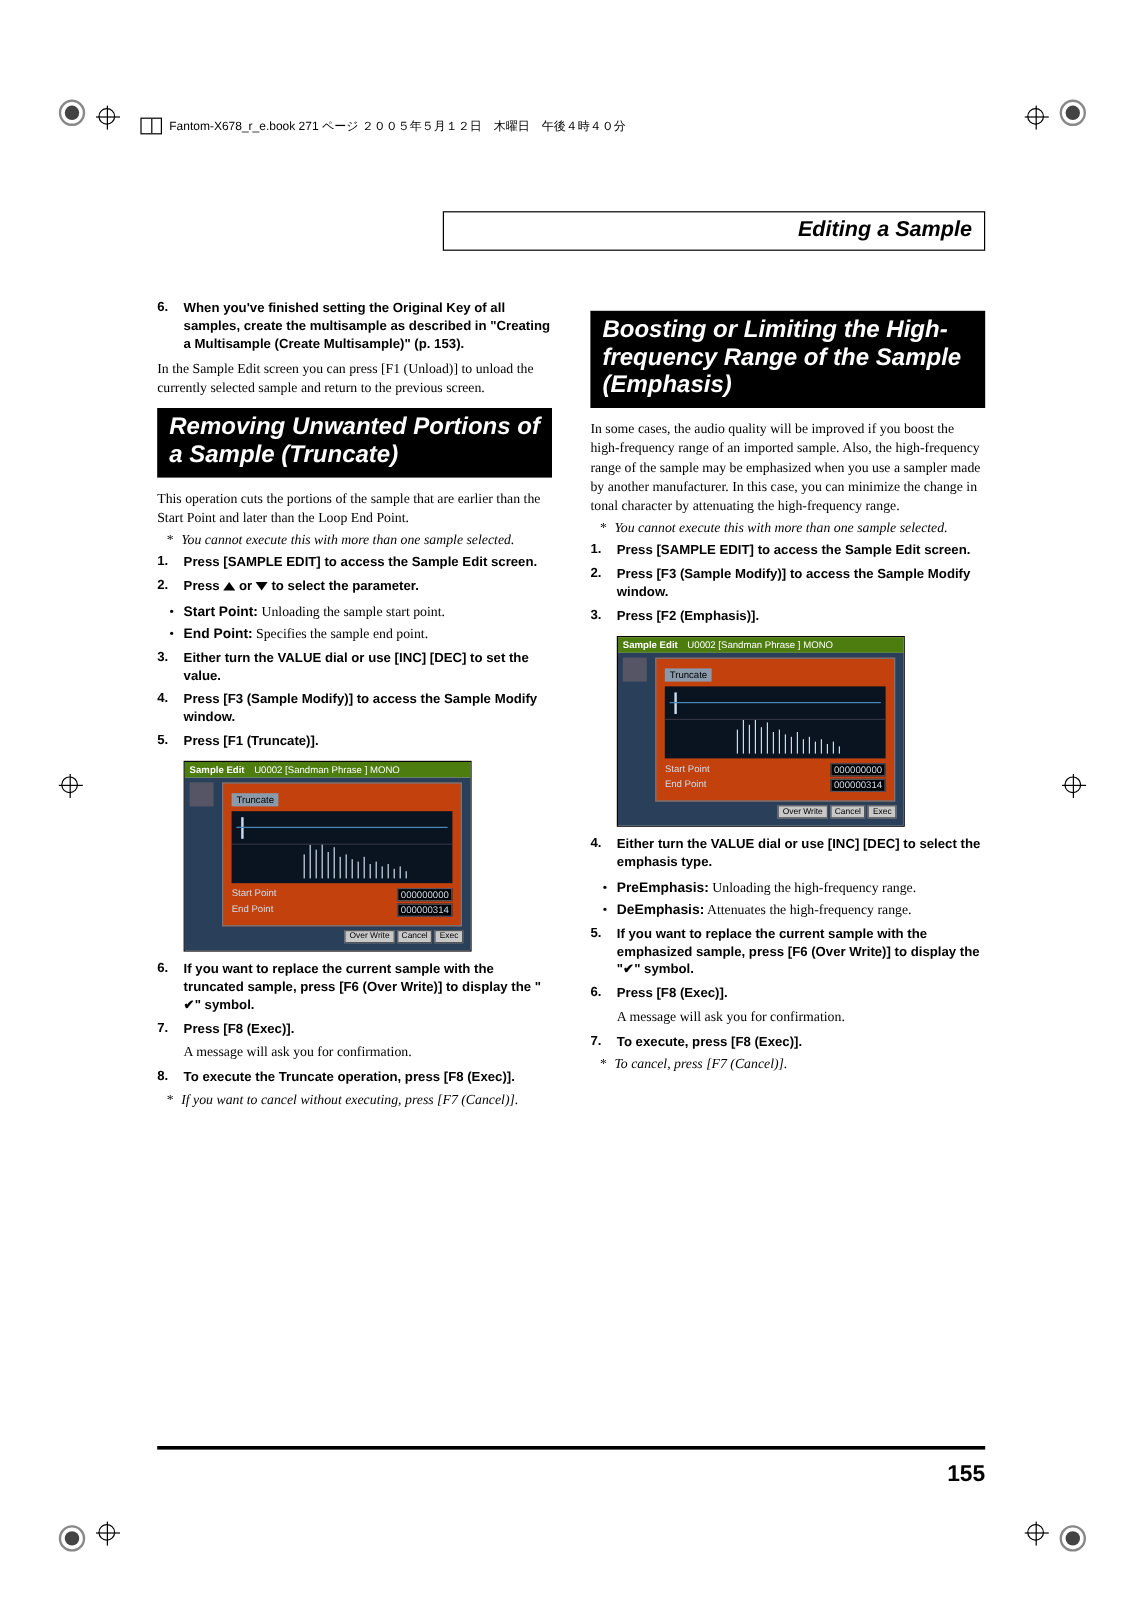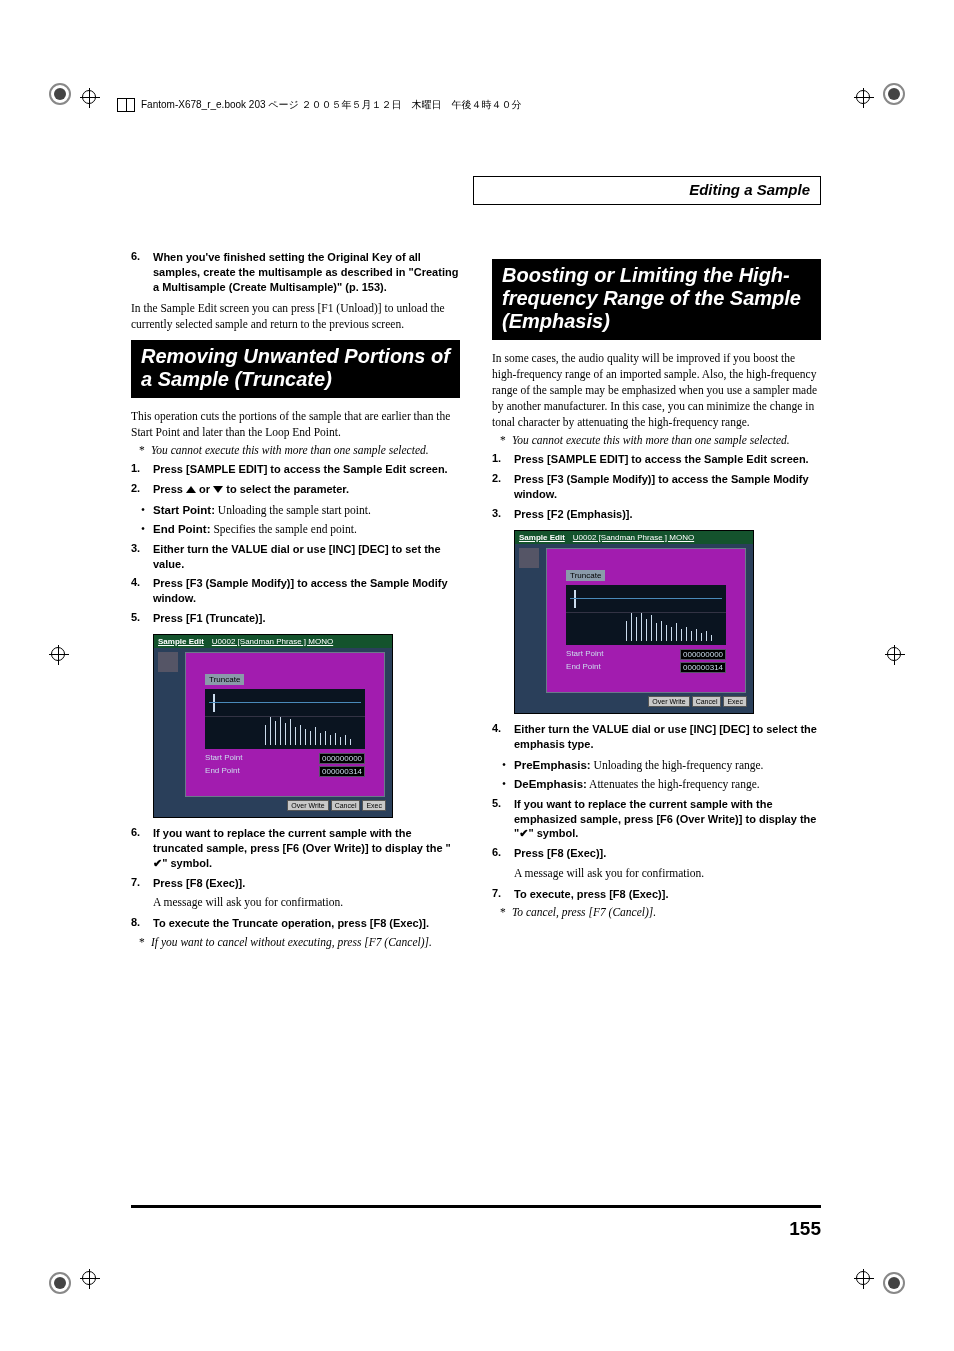--- a/index.html
+++ b/index.html
@@ -32,27 +32,27 @@
     font-size: 10px;
     font-family: Arial, sans-serif;
     display:flex; align-items:center; gap:6px;
   }
   .header-line .book-icon { width:18px; height:14px; border:1px solid #000; position:relative; }
   .header-line .book-icon::before { content:''; position:absolute; width:1px; height:100%; background:#000; left:50%; }
 
   .page-title-box {
     position: absolute;
     top: 176px; right: 133px;
-    width: 348px;
+    width: 452px;
     border: 1.5px solid #000;
     padding: 4px 10px 6px;
     text-align: right;
     font-family: 'Arial Black', Arial, sans-serif;
     font-weight: 900;
-    font-size: 15px;
+    font-size: 18px;
     font-style: italic;
   }
 
   .content {
     position: absolute;
     top: 245px;
     left: 131px;
     right: 133px;
     display: flex;
     gap: 32px;
@@ -87,23 +87,23 @@
   .arrow-down { border-left:5px solid transparent; border-right:5px solid transparent; border-top:7px solid #000; }
 
   .check { display:inline-block; font-family: Arial, sans-serif; }
 
   .screenshot {
     width: 240px;
     margin: 8px 0 8px 22px;
     border: 1px solid #000;
     font-family: Arial, sans-serif;
   }
-  .ss-title { background:#14532d; color:#fff; font-size:8px; padding:2px 4px; display:flex;text-decoration:underline; }
+  .ss-title { background:#4d7c0f; color:#fff; font-size:8px; padding:2px 4px; display:flex; }
   .ss-body { background:#2a3f5a; padding:4px; }
-  .ss-inner { background:#a21caf; border:1px solid #6a7a8a; padding:19px; }
+  .ss-inner { background:#c2410c; border:1px solid #6a7a8a; padding:7px; }
   .ss-label { background:#8a9aaa; color:#000; font-size:8px; padding:1px 4px; display:inline-block; }
   .ss-wave { height:60px; margin:4px 0; position:relative; background:#0a1420; }
   .ss-wave-top { height:28px; border-bottom:1px solid #334; position:relative; }
   .ss-wave-top::after { content:''; position:absolute; left:4px; right:4px; top:13px; height:1px; background:#4a8aba; }
   .ss-wave-top .spike { position:absolute; left:8px; top:5px; width:2px; height:18px; background:#cde; }
   .ss-wave-bot { height:32px; position:relative; overflow:hidden; }
   .ss-spikes { position:absolute; left:60px; top:0; right:20px; bottom:0; }
   .ss-spikes span { position:absolute; bottom:4px; width:1px; background:#cde; }
   .ss-row { color:#cde; font-size:8px; display:flex; justify-content:space-between; margin-top:2px; }
   .ss-val { background:#000; border:1px solid #556; padding:0 2px; font-size:8px; }
@@ -123,21 +123,21 @@
 <div class="crop-mark crop-br"><span class="reg-mark"></span></div>
 <div class="crop-mark crop-ml"><span class="cross-mark"><span class="circ"></span></span></div>
 <div class="crop-mark crop-mr"><span class="cross-mark"><span class="circ"></span></span></div>
 <div class="crop-mark" style="top:88px; left:80px;"><span class="cross-mark"><span class="circ"></span></span></div>
 <div class="crop-mark" style="top:88px; right:80px;"><span class="cross-mark"><span class="circ"></span></span></div>
 <div class="crop-mark" style="bottom:60px; left:80px;"><span class="cross-mark"><span class="circ"></span></span></div>
 <div class="crop-mark" style="bottom:60px; right:80px;"><span class="cross-mark"><span class="circ"></span></span></div>
 
 <div class="header-line">
   <span class="book-icon"></span>
-  <span>Fantom-X678_r_e.book 203 ページ ２００５年５月１２日　木曜日　午後４時４０分</span>
+  <span>Fantom-X678_r_e.book 271 ページ ２００５年５月１２日　木曜日　午後４時４０分</span>
 </div>
 
 <div class="page-title-box">
   <span>Editing a Sample</span>
 </div>
 
 <div class="content">
 
   <div class="col">
     <div class="step-item">

